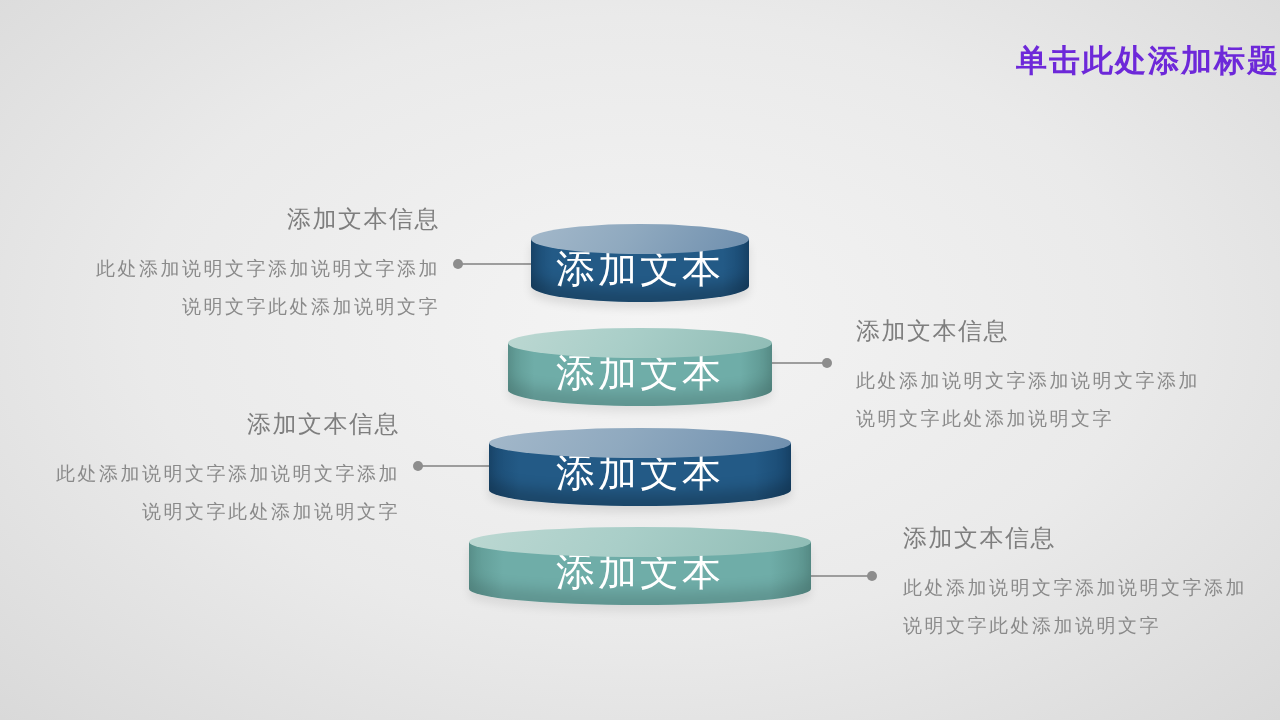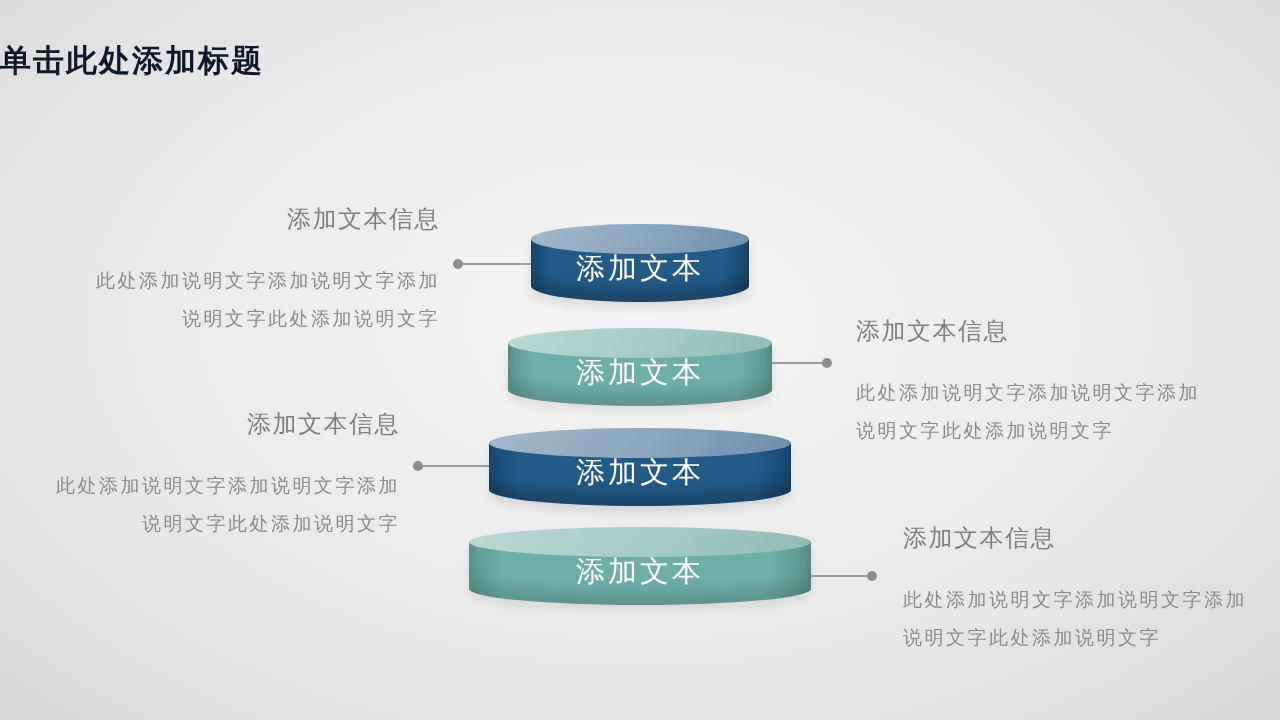--- a/index.html
+++ b/index.html
@@ -8,25 +8,25 @@
     font-family: "Liberation Sans", "DejaVu Sans", sans-serif;
     background: radial-gradient(ellipse at 50% 45%, #f4f4f4 0%, #eaeaea 55%, #d9d9d9 100%);
     position: relative;
   }
   .slide { position: absolute; inset: 0; }
 
   
   .slide-title {
     position: absolute;
     top: 40px; left: 0; width: 100%;
-    text-align: left;
+    text-align: right;
     font-size: 31px;
     font-weight: bold;
     letter-spacing: 2px;
-    color: #0f172a;
+    color: #6d28d9;
   }
 
   
   .cylinder { position: absolute; height: 78px; }
   .cyl-top {
     position: absolute; top: 0; left: 0; right: 0; height: 30px;
     border-radius: 50%;
     z-index: 2;
   }
   .cyl-body {
@@ -44,21 +44,21 @@
   }
   .cylinder.teal .cyl-top {
     background: linear-gradient(125deg, #bcd8d2 0%, #a9cec8 45%, #8fbcb5 100%);
   }
   .cylinder.teal .cyl-body {
     background: linear-gradient(to right, #5e9892 0%, #6fada8 10%, #6fada8 88%, #5b938d 100%);
     box-shadow: inset 0 -12px 14px rgba(0,0,0,0.14), 0 6px 10px rgba(0,0,0,0.08);
   }
   .cyl-label {
     color: #ffffff;
-    font-size: 29px;
+    font-size: 39px;
     letter-spacing: 3px;
     margin-top: -4px;
     z-index: 3;
   }
   .cyl-1 { left: 531px; top: 224px; width: 218px; }
   .cyl-2 { left: 508px; top: 328px; width: 264px; }
   .cyl-3 { left: 489px; top: 428px; width: 302px; }
   .cyl-4 { left: 469px; top: 527px; width: 342px; }
 
   
@@ -83,21 +83,21 @@
   .callout { position: absolute; white-space: nowrap; }
   .callout.left { text-align: right; }
   .callout.right { text-align: left; }
   .callout-heading {
     font-size: 24px;
     letter-spacing: 1.5px;
     line-height: 38px;
     color: #7e7e7e;
   }
   .callout-desc {
-    margin-top: 24px;
+    margin-top: 12px;
     font-size: 19px;
     letter-spacing: 2.5px;
     line-height: 38px;
     color: #8a8a8a;
   }
   .co-1 { right: 840px; top: 200px; }
   .co-2 { left: 856px; top: 312px; }
   .co-3 { right: 880px; top: 405px; }
   .co-4 { left: 903px; top: 519px; }
 </style>

